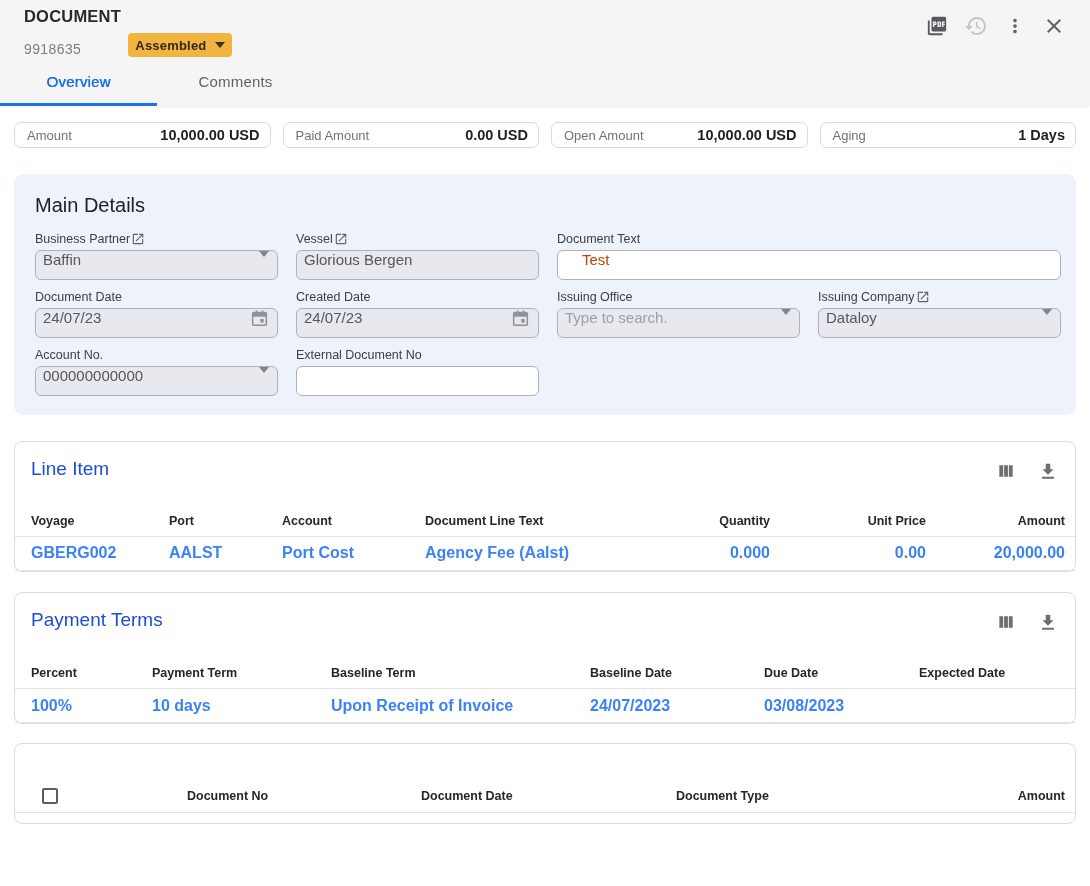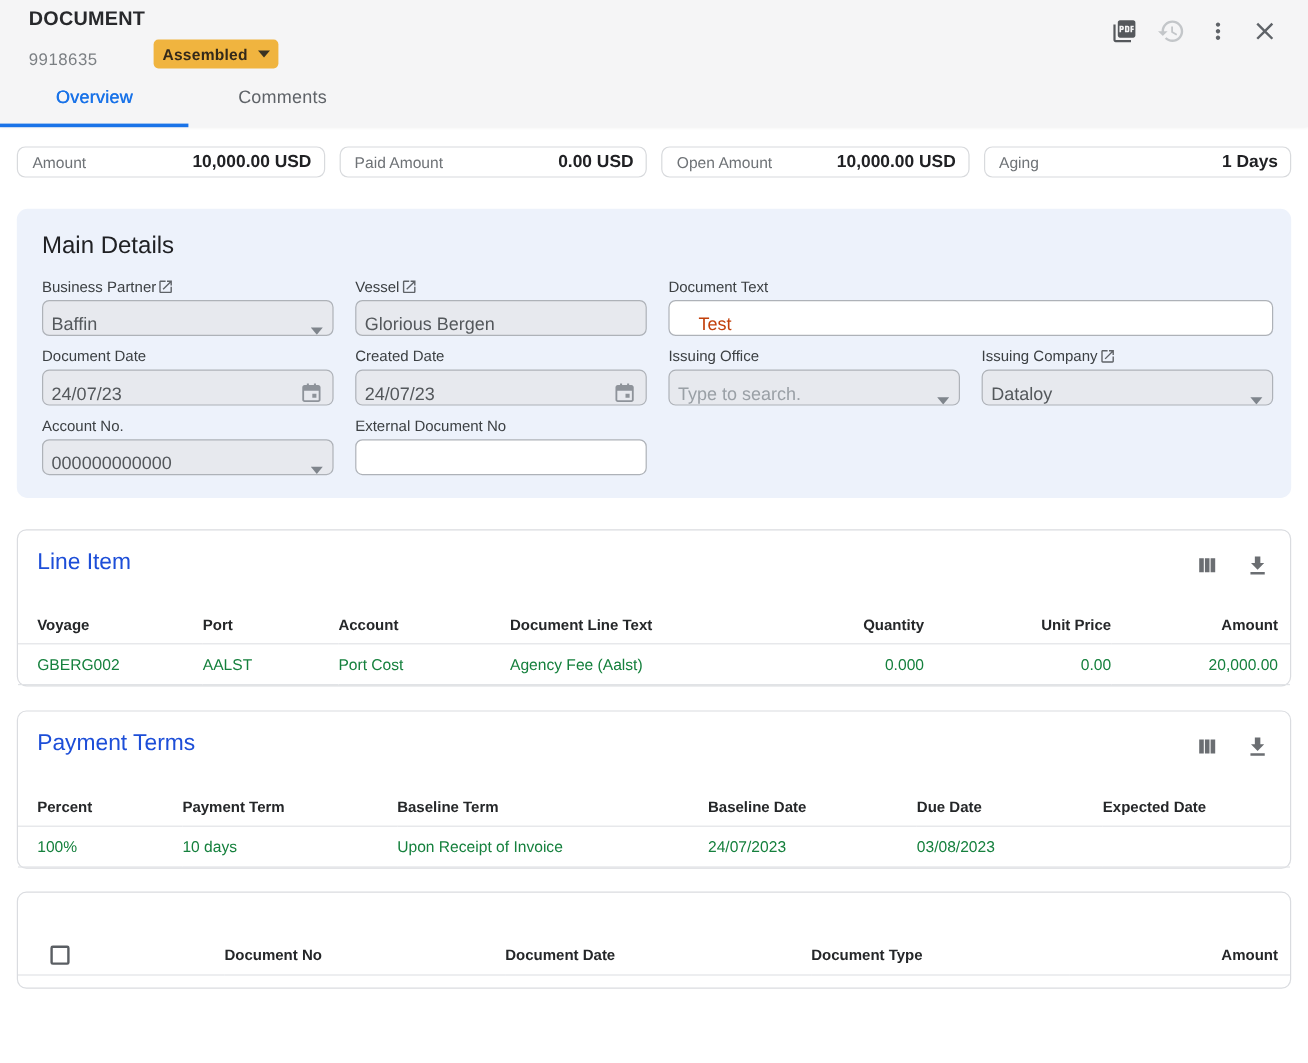--- a/index.html
+++ b/index.html
@@ -38,38 +38,38 @@
   .summary-value { margin-left:auto; font-size:14.5px; font-weight:bold; color:#202124; }
 
   
   .panel { margin:26px 14px 0 14px; background:#edf2fb; border-radius:9px; padding:20px 15px 19px 21px; }
   .panel-title { font-size:20px; line-height:22px; color:#202124; }
   .form-grid { display:grid; grid-template-columns:repeat(4, 1fr); column-gap:18px; row-gap:10px; margin-top:16px; }
   .field { display:flex; flex-direction:column; }
   .span2 { grid-column:span 2; }
   .field-label { display:flex; align-items:center; gap:1px; font-size:12.5px; color:#3c4043; height:13px; margin-bottom:5px; white-space:nowrap; }
   .ext-icon { color:#5f6368; }
-  .ctl { height:30px; border:1px solid #aeb2b8; border-radius:6px; display:flex; align-items:flex-end; padding:0 8px 0 7px; font-size:15px; overflow:hidden; white-space:nowrap; }
+  .ctl { height:30px; border:1px solid #aeb2b8; border-radius:6px; display:flex; align-items:flex-start; padding:0 8px 0 7px; font-size:15px; overflow:hidden; white-space:nowrap; }
   .ctl.grey { background:#e7e9ee; color:#54585c; }
   .ctl.white { background:#ffffff; color:#c2410c;padding-left:24px; }
   .ctl .placeholder { color:#9aa0a6; }
   .chevron { margin-left:auto; width:0; height:0; border-left:5.5px solid transparent; border-right:5.5px solid transparent; border-top:6.5px solid #7f858c; }
   .cal-icon { margin-left:auto; color:#8e939a; }
 
   
   .sec { margin:0 14px; background:#fff; border:1px solid #dadce0; border-radius:8px; }
   .sec-li { margin-top:26px; }
   .sec-pt { margin-top:20px; }
   .sec-rp { margin-top:19px; }
   .sec-head { display:flex; align-items:flex-start; padding:15px 15px 0 16px; }
   .sec-title { font-size:19px; line-height:24px; color:#1d4ed8; }
   .sec-icons { margin-left:auto; display:flex; gap:18px; align-items:center; margin-top:2px; }
   table { border-collapse:collapse; table-layout:fixed; width:100%; }
   th { font-size:12.5px; font-weight:bold; color:#252729; text-align:left; padding:0; }
-  td { font-size:13px; color:#15803d; text-align:left; padding:0; }
+  td { font-size:16px; color:#3b82f6; text-align:left; padding:0;font-weight:bold; }
   .num { text-align:right; }
   thead tr { height:30px; border-bottom:1px solid #e1e3e6; }
   tbody tr { height:34px; border-bottom:1px solid #e1e3e6; }
   tbody tr:last-child { border-bottom:none; }
   .tbl-li { margin-top:23px; }
   .tbl-li tbody tr:last-child { border-bottom:1px solid #e1e3e6; }
   .tbl-pt { margin-top:25px; }
   .tbl-pt tbody tr:last-child { border-bottom:1px solid #e1e3e6; }
   .tbl-rp { margin-top:36px; }
   .tbl-rp thead tr { height:32px; }

